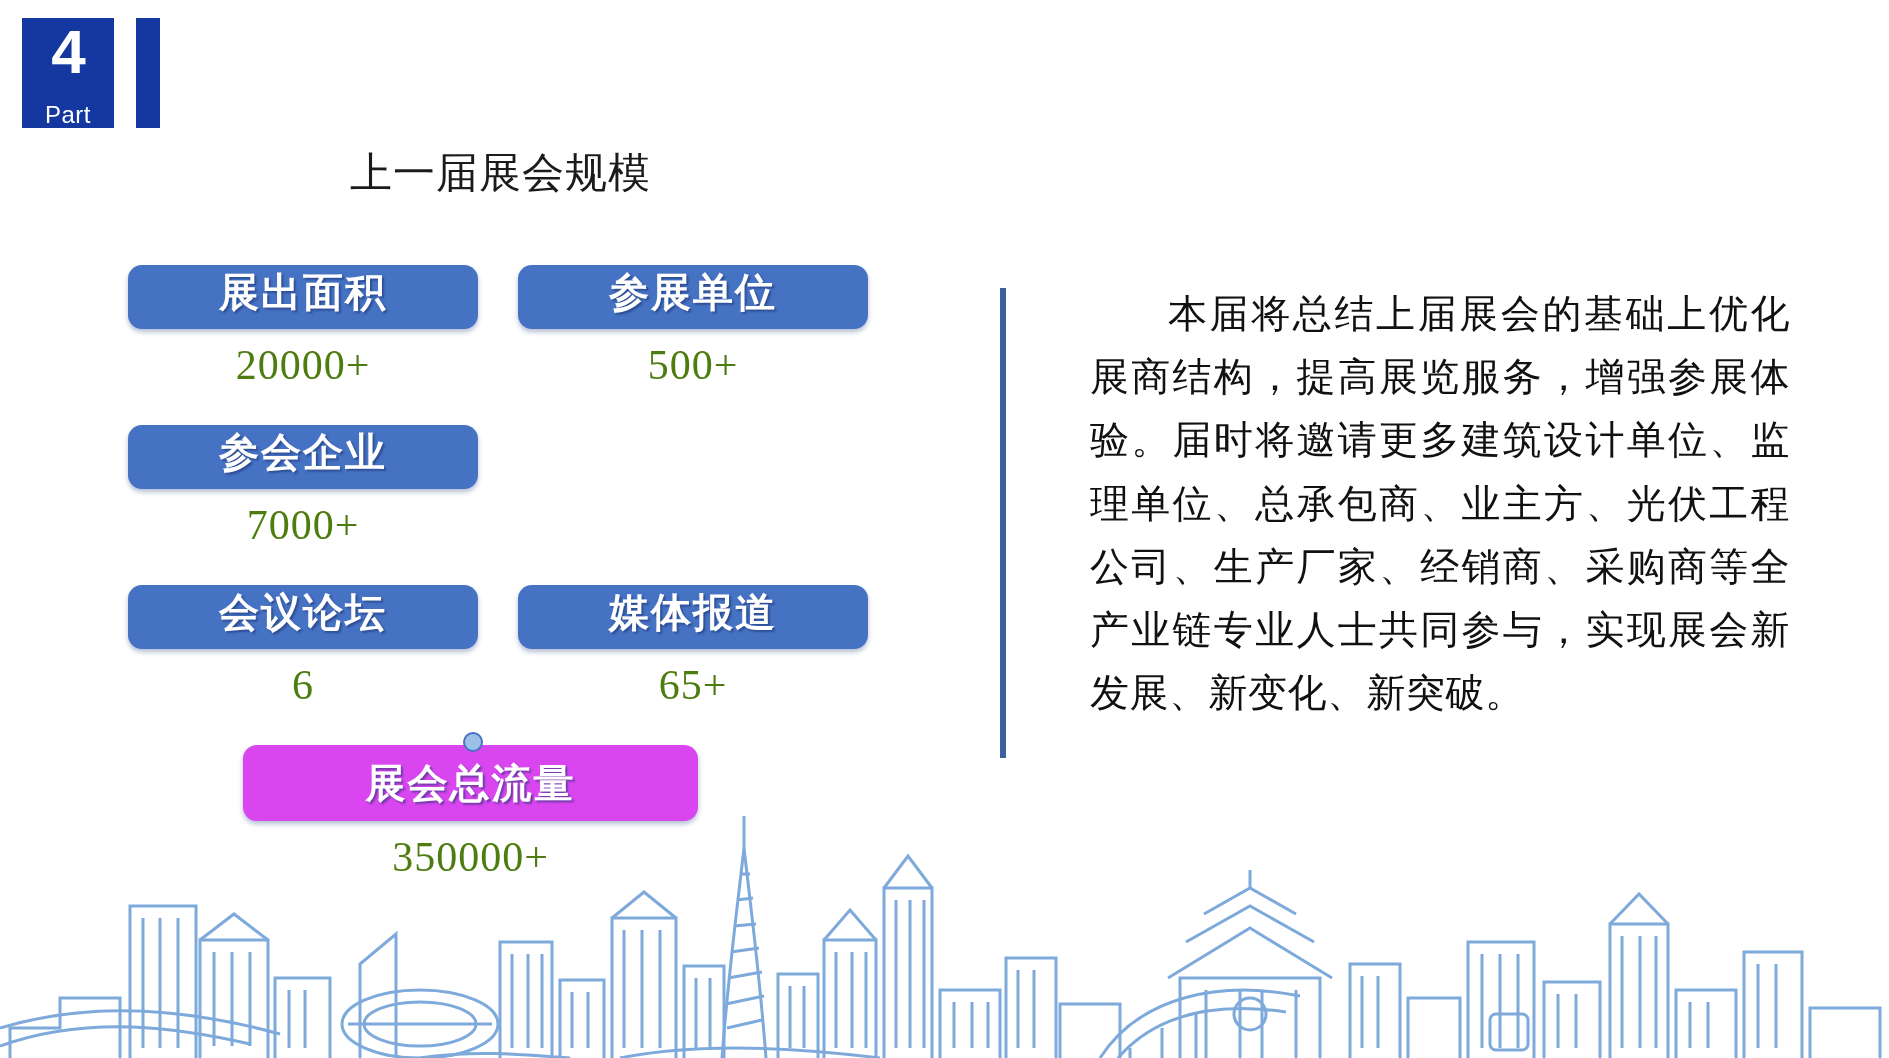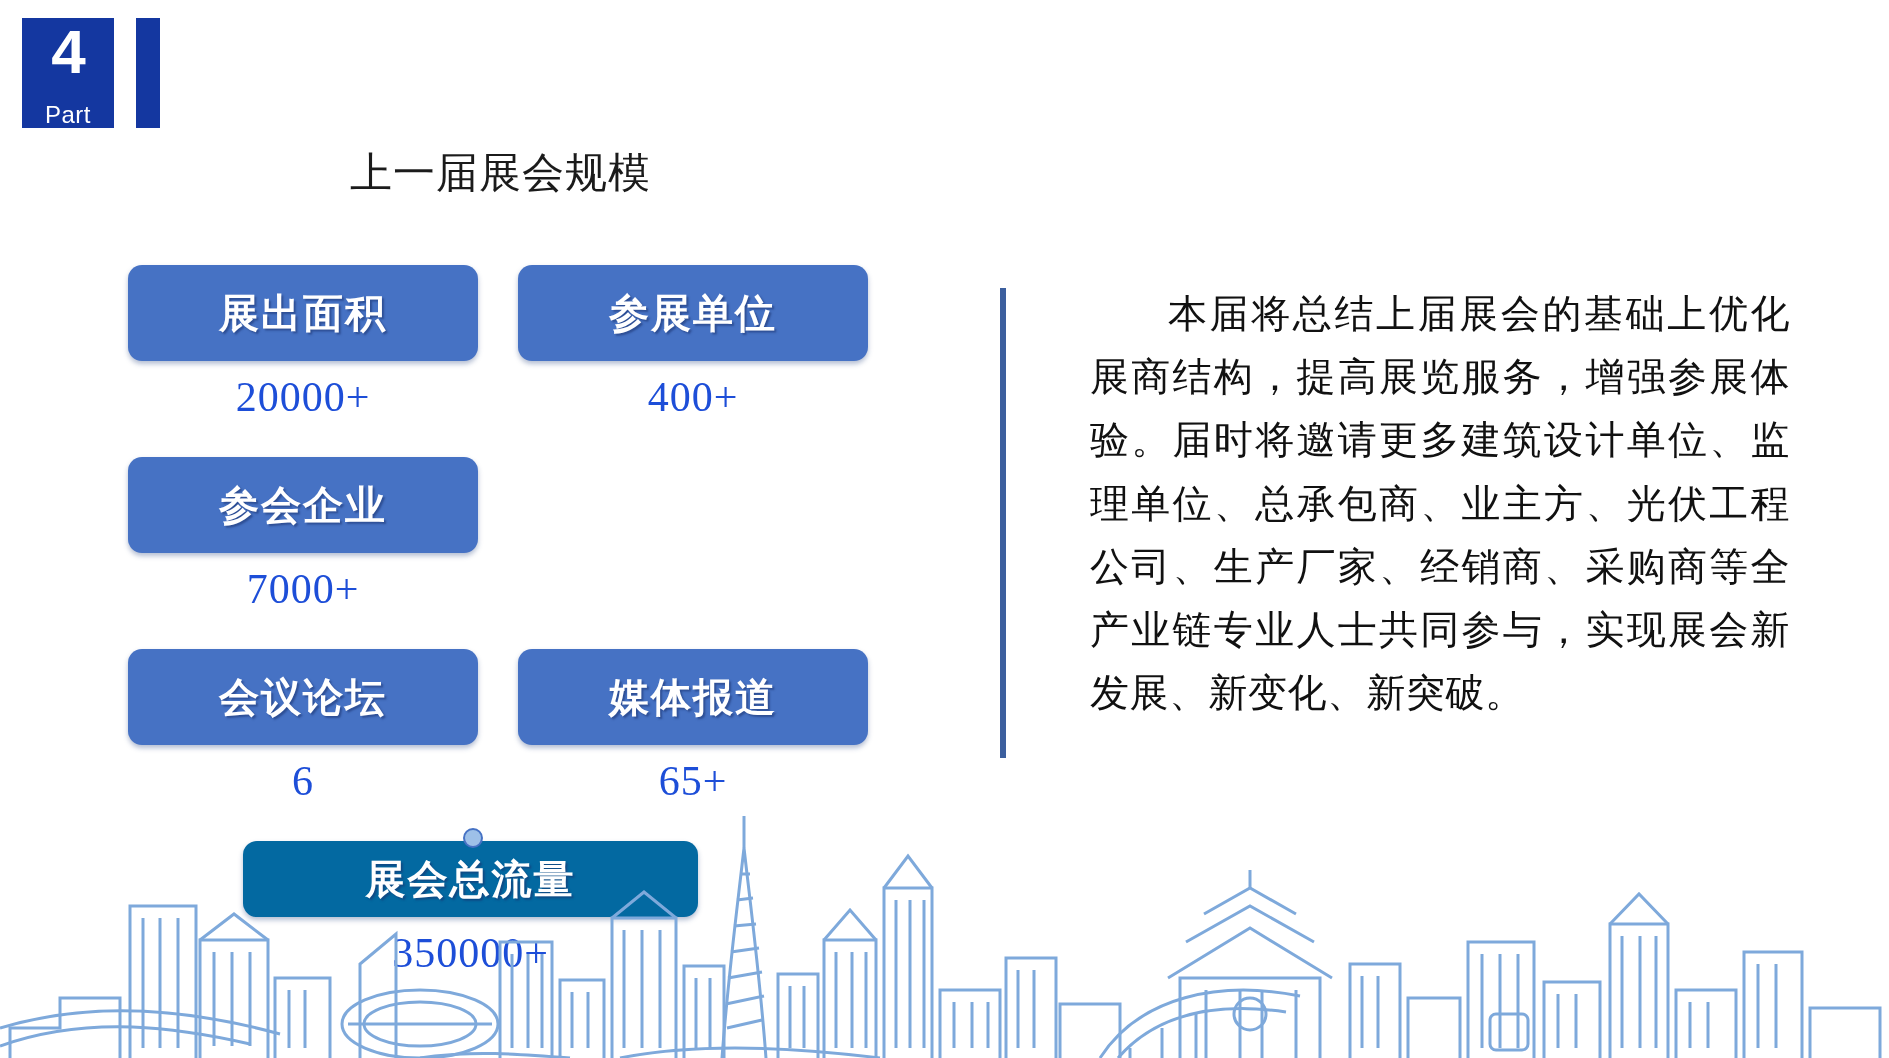--- a/index.html
+++ b/index.html
@@ -89,55 +89,54 @@
   }
   .stat-row {
     display: flex;
     gap: 40px;
     margin-bottom: 22px;
   }
   .stat-cell {
     width: 350px;
   }
   .pill {
-    height: 96px;
+    height: 64px;
     border-radius: 14px;
     background: #4672c4;
     display: flex;
-    align-items: center;
     justify-content: center;
     box-shadow: 0 3px 5px rgba(40,70,130,0.35);
   }
   .pill-label {
     color: #ffffff;
     font-size: 40px;
     font-weight: bold;
     letter-spacing: 2px;
     text-shadow: 2px 2px 2px rgba(25,50,110,0.55);
     white-space: nowrap;
   }
   .stat-value {
     text-align: center;
     font-size: 42px;
-    color: #1d4ed8;
+    color: #4d7c0f;
     font-family: "Liberation Serif", "DejaVu Serif", serif;
     margin-top: 12px;
     margin-bottom: 14px;
     letter-spacing: 1px;
   }
   .wide-wrap {
     position: relative;
     margin-top: 10px;
     margin-left: 115px;
     width: 455px;
   }
   .wide-pill {
     height: 76px;
     border-radius: 14px;
-    background: #0369a1;
+    background: #d946ef;
     display: flex;
     align-items: center;
     justify-content: center;
     box-shadow: 0 3px 5px rgba(40,70,130,0.35);
   }
   .adorner {
     position: absolute;
     left: 50%;
     top: -13px;
     margin-left: -8px;
@@ -204,21 +203,21 @@
       <div class="stat-cell">
         <div class="pill">
           <span class="pill-label">展出面积</span>
         </div>
         <div class="stat-value">20000+</div>
       </div>
       <div class="stat-cell">
         <div class="pill">
           <span class="pill-label">参展单位</span>
         </div>
-        <div class="stat-value">400+</div>
+        <div class="stat-value">500+</div>
       </div>
     </div>
 
     <div class="stat-row">
       <div class="stat-cell">
         <div class="pill">
           <span class="pill-label">参会企业</span>
         </div>
         <div class="stat-value">7000+</div>
       </div>

